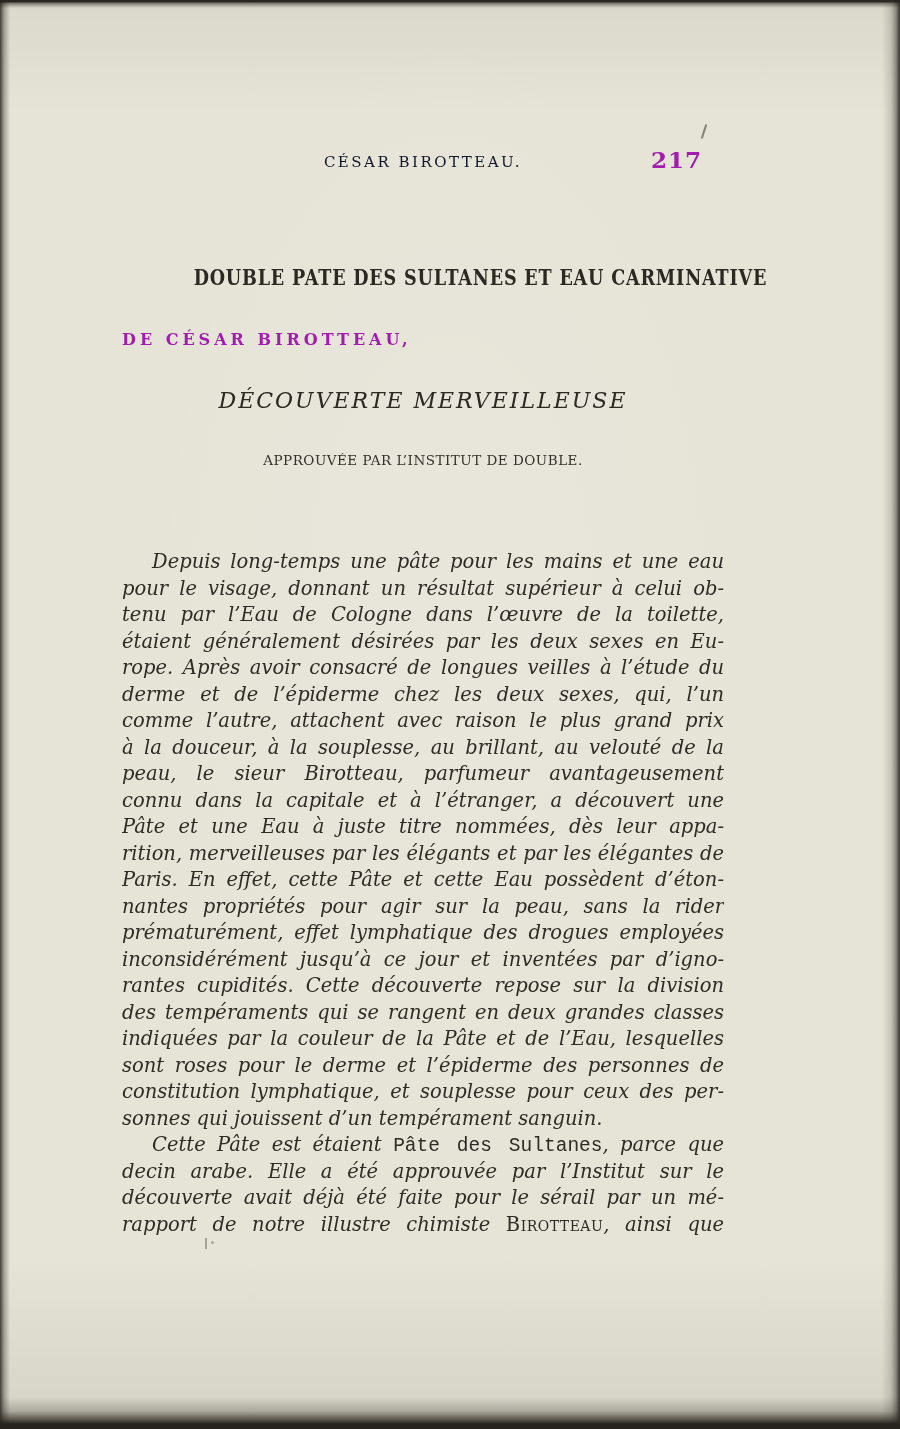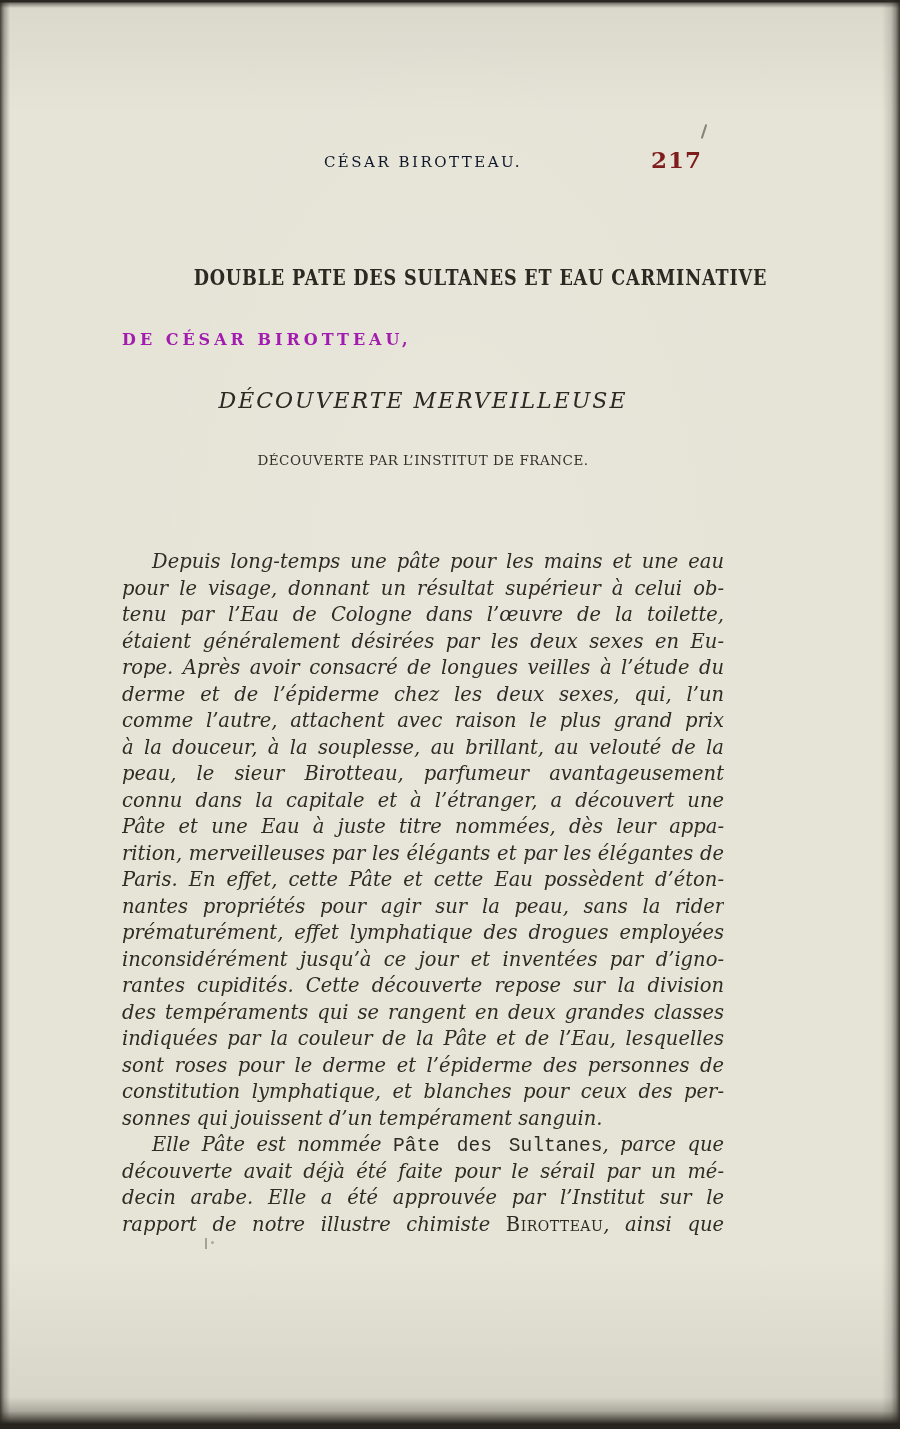--- a/index.html
+++ b/index.html
@@ -40,21 +40,21 @@
   
   .column{position:absolute;left:122px;top:0;width:602px;height:100%;}
 
   .running-head{
     position:absolute;top:153px;left:0;width:100%;
     text-align:center;font-size:15px;letter-spacing:2.5px;
     color:#0f172a;
   }
   .page-number{
     position:absolute;top:146px;right:22px;
-    font-size:23px;font-weight:bold;letter-spacing:1px;color:#7f1d1d;
+    font-size:23px;font-weight:bold;letter-spacing:1px;color:#a21caf;
   }
   .ad-title{
     position:absolute;top:264px;left:0;width:100%;text-align:center;
   }
   .ad-title .squeeze{
     display:inline-block;transform:scaleX(0.8);transform-origin:50% 50%;
     font-size:22px;font-weight:bold;letter-spacing:1px;white-space:nowrap;color:#2c2822;
   }
   .ad-subtitle{
     position:absolute;top:330px;left:0;width:100%;text-align:left;
@@ -92,21 +92,21 @@
 
   <div class="column">
     <div class="running-head">CÉSAR BIROTTEAU.</div>
     <div class="page-number">217</div>
 
     <div class="ad-title">
       <span class="squeeze">DOUBLE PATE DES SULTANES ET EAU CARMINATIVE</span>
     </div>
     <div class="ad-subtitle">DE CÉSAR BIROTTEAU,</div>
     <div class="ad-tagline">DÉCOUVERTE MERVEILLEUSE</div>
-    <div class="ad-approval">DÉCOUVERTE PAR L’INSTITUT DE FRANCE.</div>
+    <div class="ad-approval">APPROUVÉE PAR L’INSTITUT DE DOUBLE.</div>
 
     <div class="body-text">
         <div class="para">
           <div class="line indent"><span class="seg-i">Depuis long-temps une pâte pour les mains et une eau</span></div>
           <div class="line"><span class="seg-i">pour le visage, donnant un résultat supérieur à celui ob-</span></div>
           <div class="line"><span class="seg-i">tenu par l’Eau de Cologne dans l’œuvre de la toilette,</span></div>
           <div class="line"><span class="seg-i">étaient généralement désirées par les deux sexes en Eu-</span></div>
           <div class="line"><span class="seg-i">rope. Après avoir consacré de longues veilles à l’étude du</span></div>
           <div class="line"><span class="seg-i">derme et de l’épiderme chez les deux sexes, qui, l’un</span></div>
           <div class="line"><span class="seg-i">comme l’autre, attachent avec raison le plus grand prix</span></div>
@@ -116,27 +116,27 @@
           <div class="line"><span class="seg-i">Pâte et une Eau à juste titre nommées, dès leur appa-</span></div>
           <div class="line"><span class="seg-i">rition, merveilleuses par les élégants et par les élégantes de</span></div>
           <div class="line"><span class="seg-i">Paris. En effet, cette Pâte et cette Eau possèdent d’éton-</span></div>
           <div class="line"><span class="seg-i">nantes propriétés pour agir sur la peau, sans la rider</span></div>
           <div class="line"><span class="seg-i">prématurément, effet lymphatique des drogues employées</span></div>
           <div class="line"><span class="seg-i">inconsidérément jusqu’à ce jour et inventées par d’igno-</span></div>
           <div class="line"><span class="seg-i">rantes cupidités. Cette découverte repose sur la division</span></div>
           <div class="line"><span class="seg-i">des tempéraments qui se rangent en deux grandes classes</span></div>
           <div class="line"><span class="seg-i">indiquées par la couleur de la Pâte et de l’Eau, lesquelles</span></div>
           <div class="line"><span class="seg-i">sont roses pour le derme et l’épiderme des personnes de</span></div>
-          <div class="line"><span class="seg-i">constitution lymphatique, et blanches pour ceux des per-</span></div>
+          <div class="line"><span class="seg-i">constitution lymphatique, et souplesse pour ceux des per-</span></div>
           <div class="line lastline"><span class="seg-i">sonnes qui jouissent d’un tempérament sanguin.</span></div>
         </div>
         <div class="para">
-          <div class="line indent"><span class="seg-i">Elle Pâte est nommée </span><span class="seg-r">Pâte des Sultanes</span><span class="seg-i">, parce que cette</span></div>
+          <div class="line indent"><span class="seg-i">Cette Pâte est étaient </span><span class="seg-r">Pâte des Sultanes</span><span class="seg-i">, parce que cette</span></div>
+          <div class="line"><span class="seg-i">decin arabe. Elle a été approuvée par l’Institut sur le</span></div>
           <div class="line"><span class="seg-i">découverte avait déjà été faite pour le sérail par un mé-</span></div>
-          <div class="line"><span class="seg-i">decin arabe. Elle a été approuvée par l’Institut sur le</span></div>
           <div class="line"><span class="seg-i">rapport de notre illustre chimiste </span><span class="seg-sc">Birotteau</span><span class="seg-i">, ainsi que</span></div>
         </div>
       </div>
   </div>
 
   <div class="mark-slash"></div>
   <div class="mark-left-a"></div>
   <div class="mark-left-b"></div>
 
   <div class="edge edge-top"></div>

